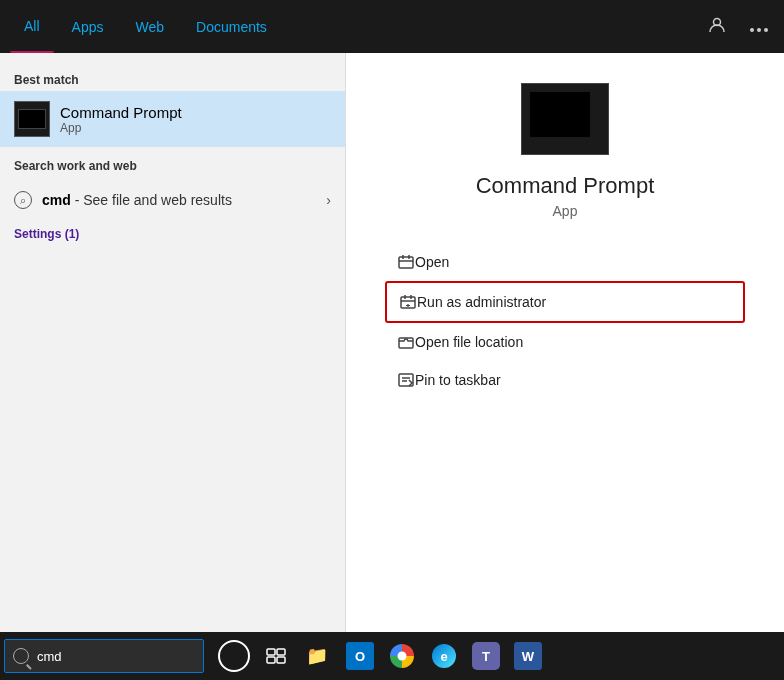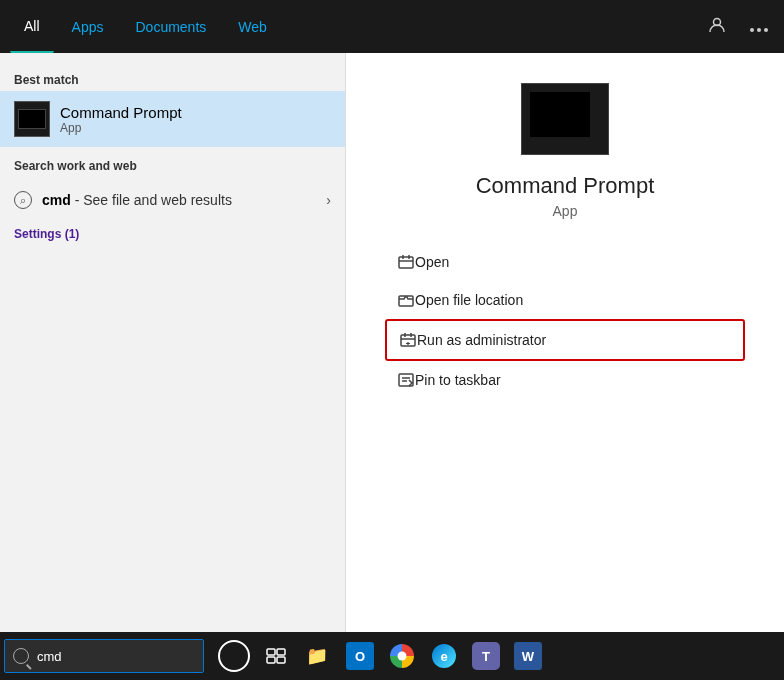--- a/index.html
+++ b/index.html
@@ -18,22 +18,22 @@
       color: #0ea5e9;
       padding: 6px 14px;
       cursor: pointer;
       font-size: 14px;
       border-radius: 2px;
       height: 100%;
       display: flex;
       align-items: center;
     }
     .nav-tab.active {
-      color: #ffffff;
-      border-bottom: 2px solid #14b8a6;
+      color: #0ea5e9;
+      border-bottom: 2px solid #be185d;
     }
     .more-tab {
       display: flex;
       align-items: center;
       gap: 4px;
     }
     .more-tab svg { width: 10px; height: 10px; fill: #ccc; }
     .nav-right {
       margin-left: auto;
       display: flex;
@@ -330,22 +330,22 @@
       display: flex; align-items: center; justify-content: center;
       font-size: 13px; font-weight: 700; color: #fff;
     }
   </style>
 </head>
 <body>
 
 <div class="top-nav">
   <div class="nav-tab active">All</div>
   <div class="nav-tab">Apps</div>
+  <div class="nav-tab">Web</div>
   <div class="nav-tab">Documents</div>
-  <div class="nav-tab">Web</div>
   <div class="nav-right">
     <div class="nav-icon-btn">
       
       <svg width="18" height="18" viewBox="0 0 18 18" fill="none" stroke="#ccc" stroke-width="1.5">
         <circle cx="9" cy="6" r="3.5"></circle>
         <path d="M2 16c0-3.9 3.1-7 7-7s7 3.1 7 7"></path>
       </svg>
     </div>
     <div class="nav-icon-btn">
       <svg width="18" height="4" viewBox="0 0 18 4" fill="#ccc">
@@ -402,45 +402,45 @@
       <div class="action-item">
         <div class="action-icon icon-open">
           <svg viewBox="0 0 16 16" width="16" height="16" fill="none" stroke="#444" stroke-width="1.5">
             <rect x="1" y="3" width="14" height="11" rx="1"></rect>
             <polyline points="1,7 15,7"></polyline>
             <polyline points="5,1 5,5"></polyline>
             <polyline points="11,1 11,5"></polyline>
           </svg>
         </div>
         <span>Open</span>
-      </div>
-
-      <div class="action-item">
-        <div class="action-icon icon-location">
-          <svg viewBox="0 0 16 16" width="16" height="16" fill="none" stroke="#444" stroke-width="1.5">
-            <rect x="1" y="4" width="14" height="10" rx="1"></rect>
-            <path d="M1 7 L6 7 L7 5 L9 5 L10 7 L15 7"></path>
-          </svg>
-        </div>
-        <span>Open file location</span>
       </div>
 
       <div class="action-item highlighted">
         <div class="action-icon icon-runas">
           <svg viewBox="0 0 16 16" width="16" height="16" fill="none" stroke="#444" stroke-width="1.5">
             <rect x="1" y="3" width="14" height="11" rx="1"></rect>
             <polyline points="1,7 15,7"></polyline>
             <polyline points="5,1 5,5"></polyline>
             <polyline points="11,1 11,5"></polyline>
             <path d="M8 10 L8 13 M6 11.5 L10 11.5" stroke="#444" stroke-width="1.2"></path>
           </svg>
         </div>
         <span>Run as administrator</span>
       </div>
 
+      <div class="action-item">
+        <div class="action-icon icon-location">
+          <svg viewBox="0 0 16 16" width="16" height="16" fill="none" stroke="#444" stroke-width="1.5">
+            <rect x="1" y="4" width="14" height="10" rx="1"></rect>
+            <path d="M1 7 L6 7 L7 5 L9 5 L10 7 L15 7"></path>
+          </svg>
+        </div>
+        <span>Open file location</span>
+      </div>
+
 
       <div class="action-item">
         <div class="action-icon icon-pin">
           <svg viewBox="0 0 16 16" width="16" height="16" fill="none" stroke="#444" stroke-width="1.5">
             <rect x="1" y="2" width="14" height="12" rx="1"></rect>
             <line x1="4" y1="6" x2="12" y2="6"></line>
             <line x1="4" y1="9" x2="9" y2="9"></line>
             <polyline points="11,8 14,11 11,14"></polyline>
           </svg>
         </div>

